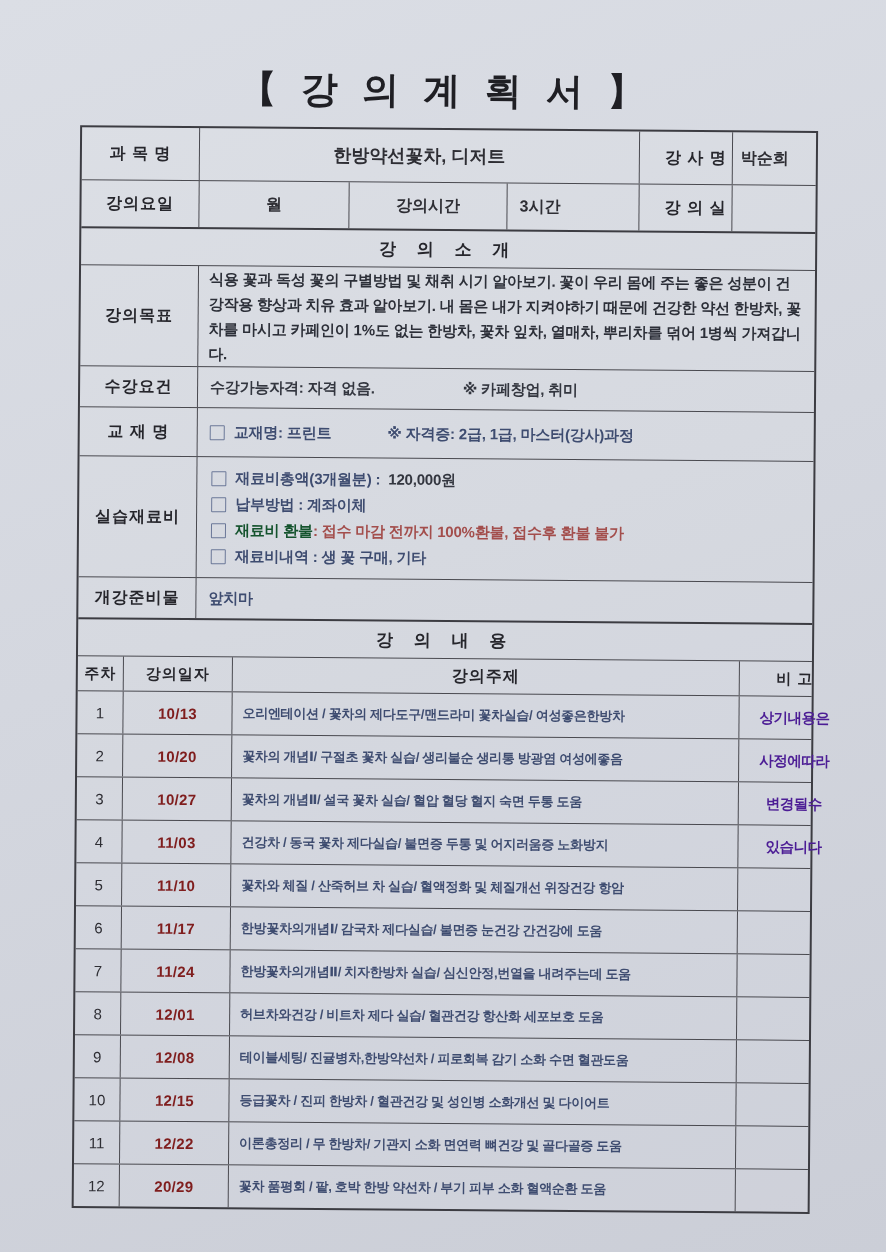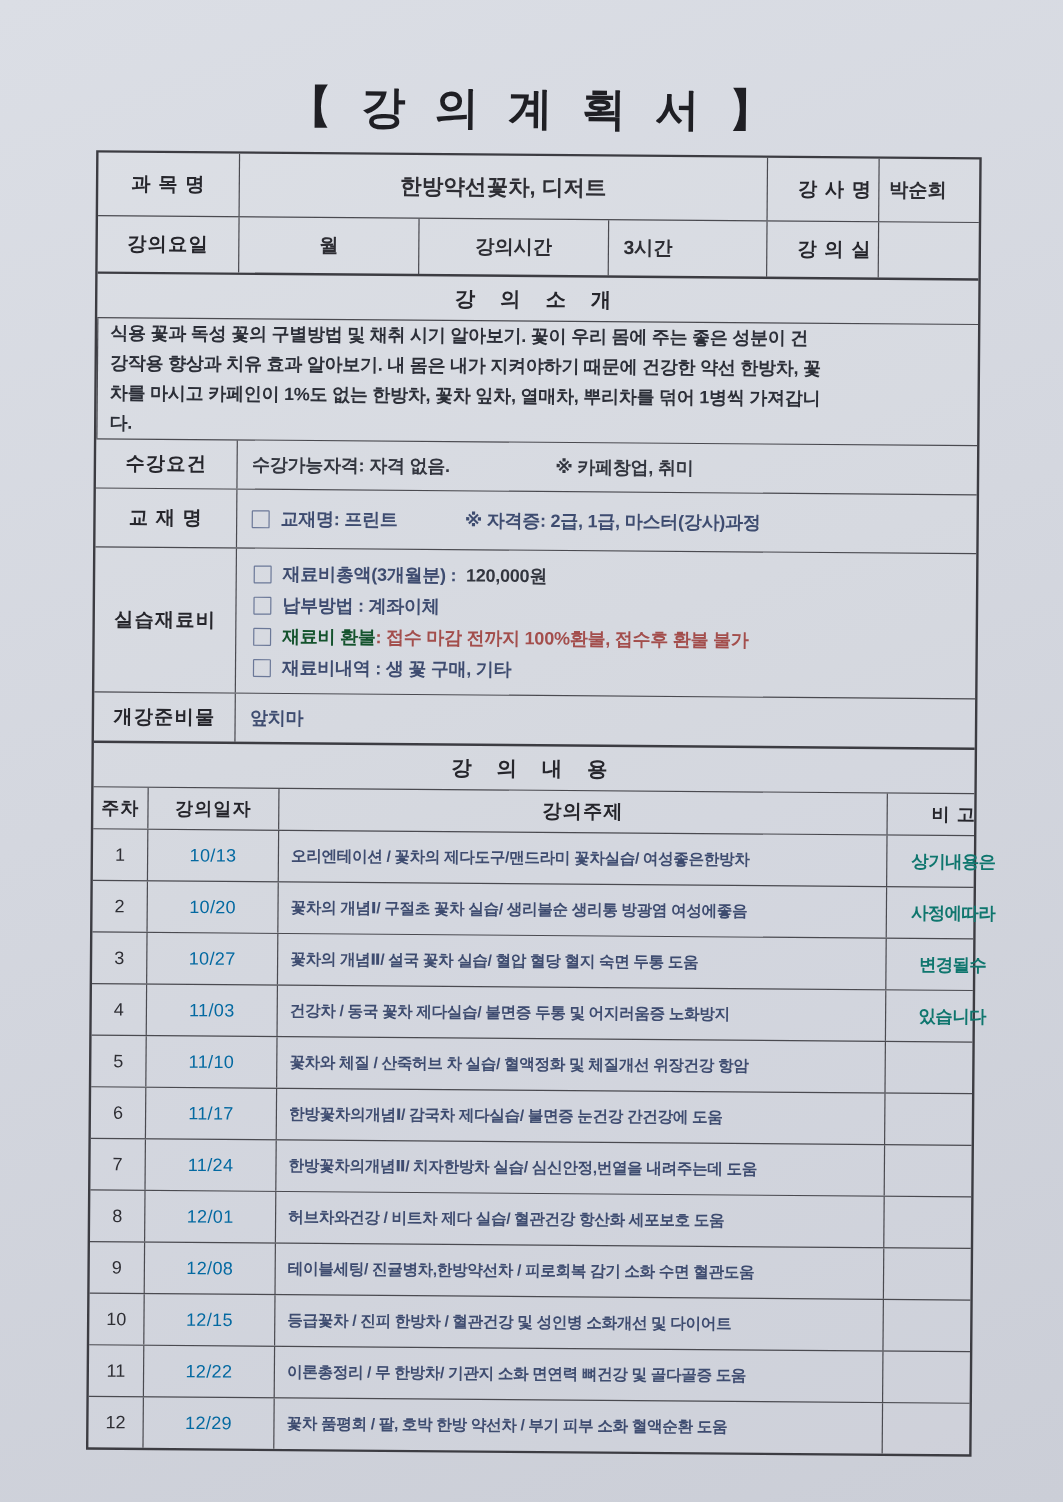--- a/index.html
+++ b/index.html
@@ -47,23 +47,23 @@
   .mat-line{display:flex;align-items:center;height:27px;font-size:15px;font-weight:bold;letter-spacing:-0.2px;white-space:nowrap;}
   .chk{
     width:13px;height:13px;border:1.6px solid #6b7898;border-radius:1px;
     display:inline-block;margin-right:9px;flex:0 0 auto;background:transparent;
   }
   .line15{font-size:15px;font-weight:bold;letter-spacing:-0.2px;white-space:nowrap;}
   .topic{
     font-size:13px;font-weight:bold;color:#3e4c70;letter-spacing:-0.3px;
     white-space:nowrap;overflow:hidden;
   }
-  .note-cell{justify-content:center;font-size:14.5px;font-weight:bold;color:#0f766e;letter-spacing:-0.5px;white-space:nowrap;}
+  .note-cell{justify-content:center;font-size:14.5px;font-weight:bold;color:#4c1d95;letter-spacing:-0.5px;white-space:nowrap;}
   .num{font-size:15px;color:#2e2e34;}
-  .date{font-size:15px;font-weight:normal;color:#0369a1;letter-spacing:0.3px;}
+  .date{font-size:15px;font-weight:bold;color:#7f1d1d;letter-spacing:0.3px;}
   
   .w-label{width:117px;flex:0 0 auto;}
   .w-subject{width:440px;flex:0 0 auto;font-size:18px;}
   .w-inst{width:93px;flex:0 0 auto;padding-left:20px;}
   .w-name{width:65px;flex:0 0 auto;font-size:16px;font-family:Liberation Serif, serif;}
   .w-day{width:150px;flex:0 0 auto;font-size:16px;font-weight:bold;}
   .w-timelabel{width:158px;flex:0 0 auto;font-size:16px;font-weight:bold;}
   .w-timeval{width:132px;flex:0 0 auto;font-size:16px;font-weight:bold;justify-content:flex-start;padding-left:12px;}
   .w-rest{width:617px;flex:0 0 auto;}
   .w-week{width:45px;flex:0 0 auto;}
@@ -99,20 +99,21 @@
         <div class="cell w-timeval">3시간</div>
         <div class="cell label w-inst">강 의 실</div>
         <div class="cell center w-name"></div>
       </div>
 
       <div class="row thick h36">
         <div class="cell nb sec-head">강 의 소 개</div>
       </div>
 
       <div class="row h100">
+        <div class="cell nb label w-label">강의목표</div>
         <div class="cell w-rest">
             <div class="goal-text">식용 꽃과 독성 꽃의 구별방법 및 채취 시기 알아보기. 꽃이 우리 몸에 주는 좋은 성분이 건강작용 향상과 치유 효과 알아보기.  내 몸은 내가 지켜야하기 때문에 건강한 약선 한방차, 꽃차를 마시고 카페인이 1%도 없는 한방차, 꽃차 잎차, 열매차, 뿌리차를 덖어 1병씩 가져갑니다.</div>
           </div>
       </div>
 
       <div class="row h40">
         <div class="cell nb label w-label">수강요건</div>
         <div class="cell w-rest pad">
           <span class="line15 ink-dark">수강가능자격: 자격 없음.</span>
           <span class="line15 ink-dark req-note">※ 카페창업, 취미</span>
@@ -231,20 +232,20 @@
         <div class="cell note-cell w-note"></div>
       </div>
       <div class="row h42">
         <div class="cell nb center num w-week">11</div>
         <div class="cell center date w-date">12/22</div>
         <div class="cell topic w-topic">이론총정리 / 무 한방차/ 기관지 소화 면연력 뼈건강 및 골다골증 도움</div>
         <div class="cell note-cell w-note"></div>
       </div>
       <div class="row h42">
         <div class="cell nb center num w-week">12</div>
-        <div class="cell center date w-date">12/29</div>
+        <div class="cell center date w-date">20/29</div>
         <div class="cell topic w-topic">꽃차 품평회 / 팥, 호박 한방 약선차 / 부기 피부 소화 혈액순환 도움</div>
         <div class="cell note-cell w-note"></div>
       </div>
 
     </div>
   </div>
 </div>
 
 </body></html>

